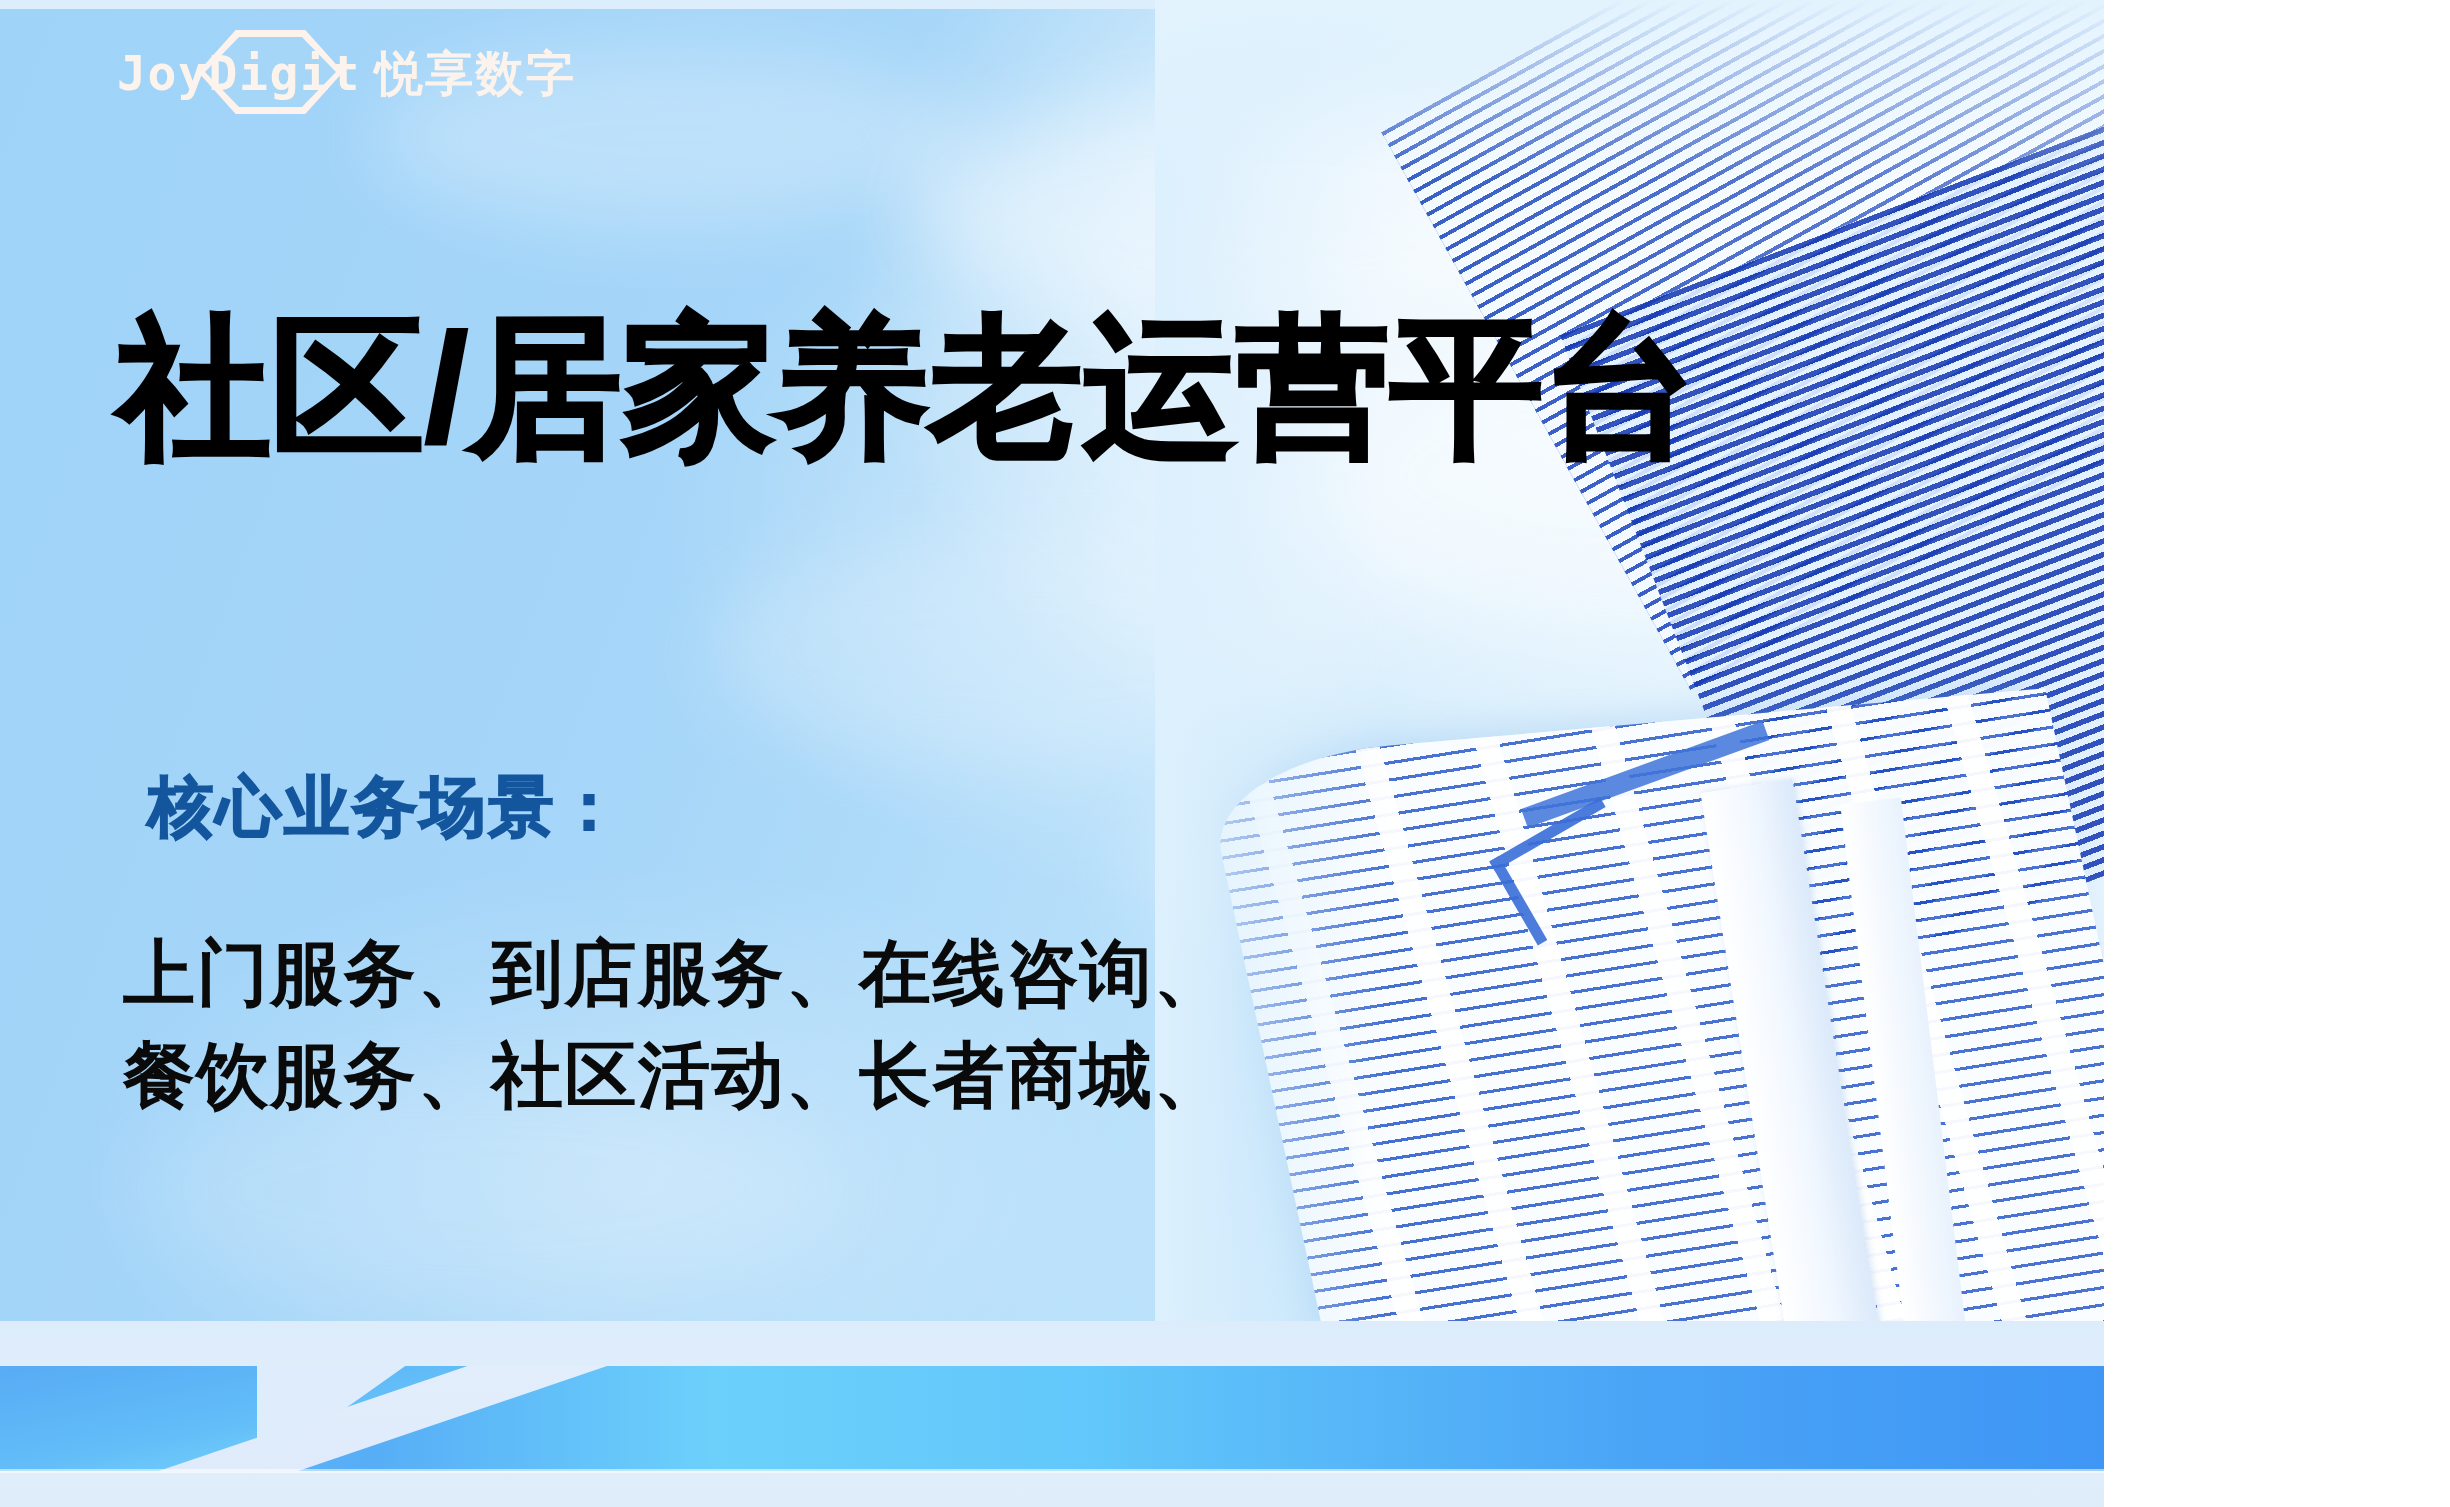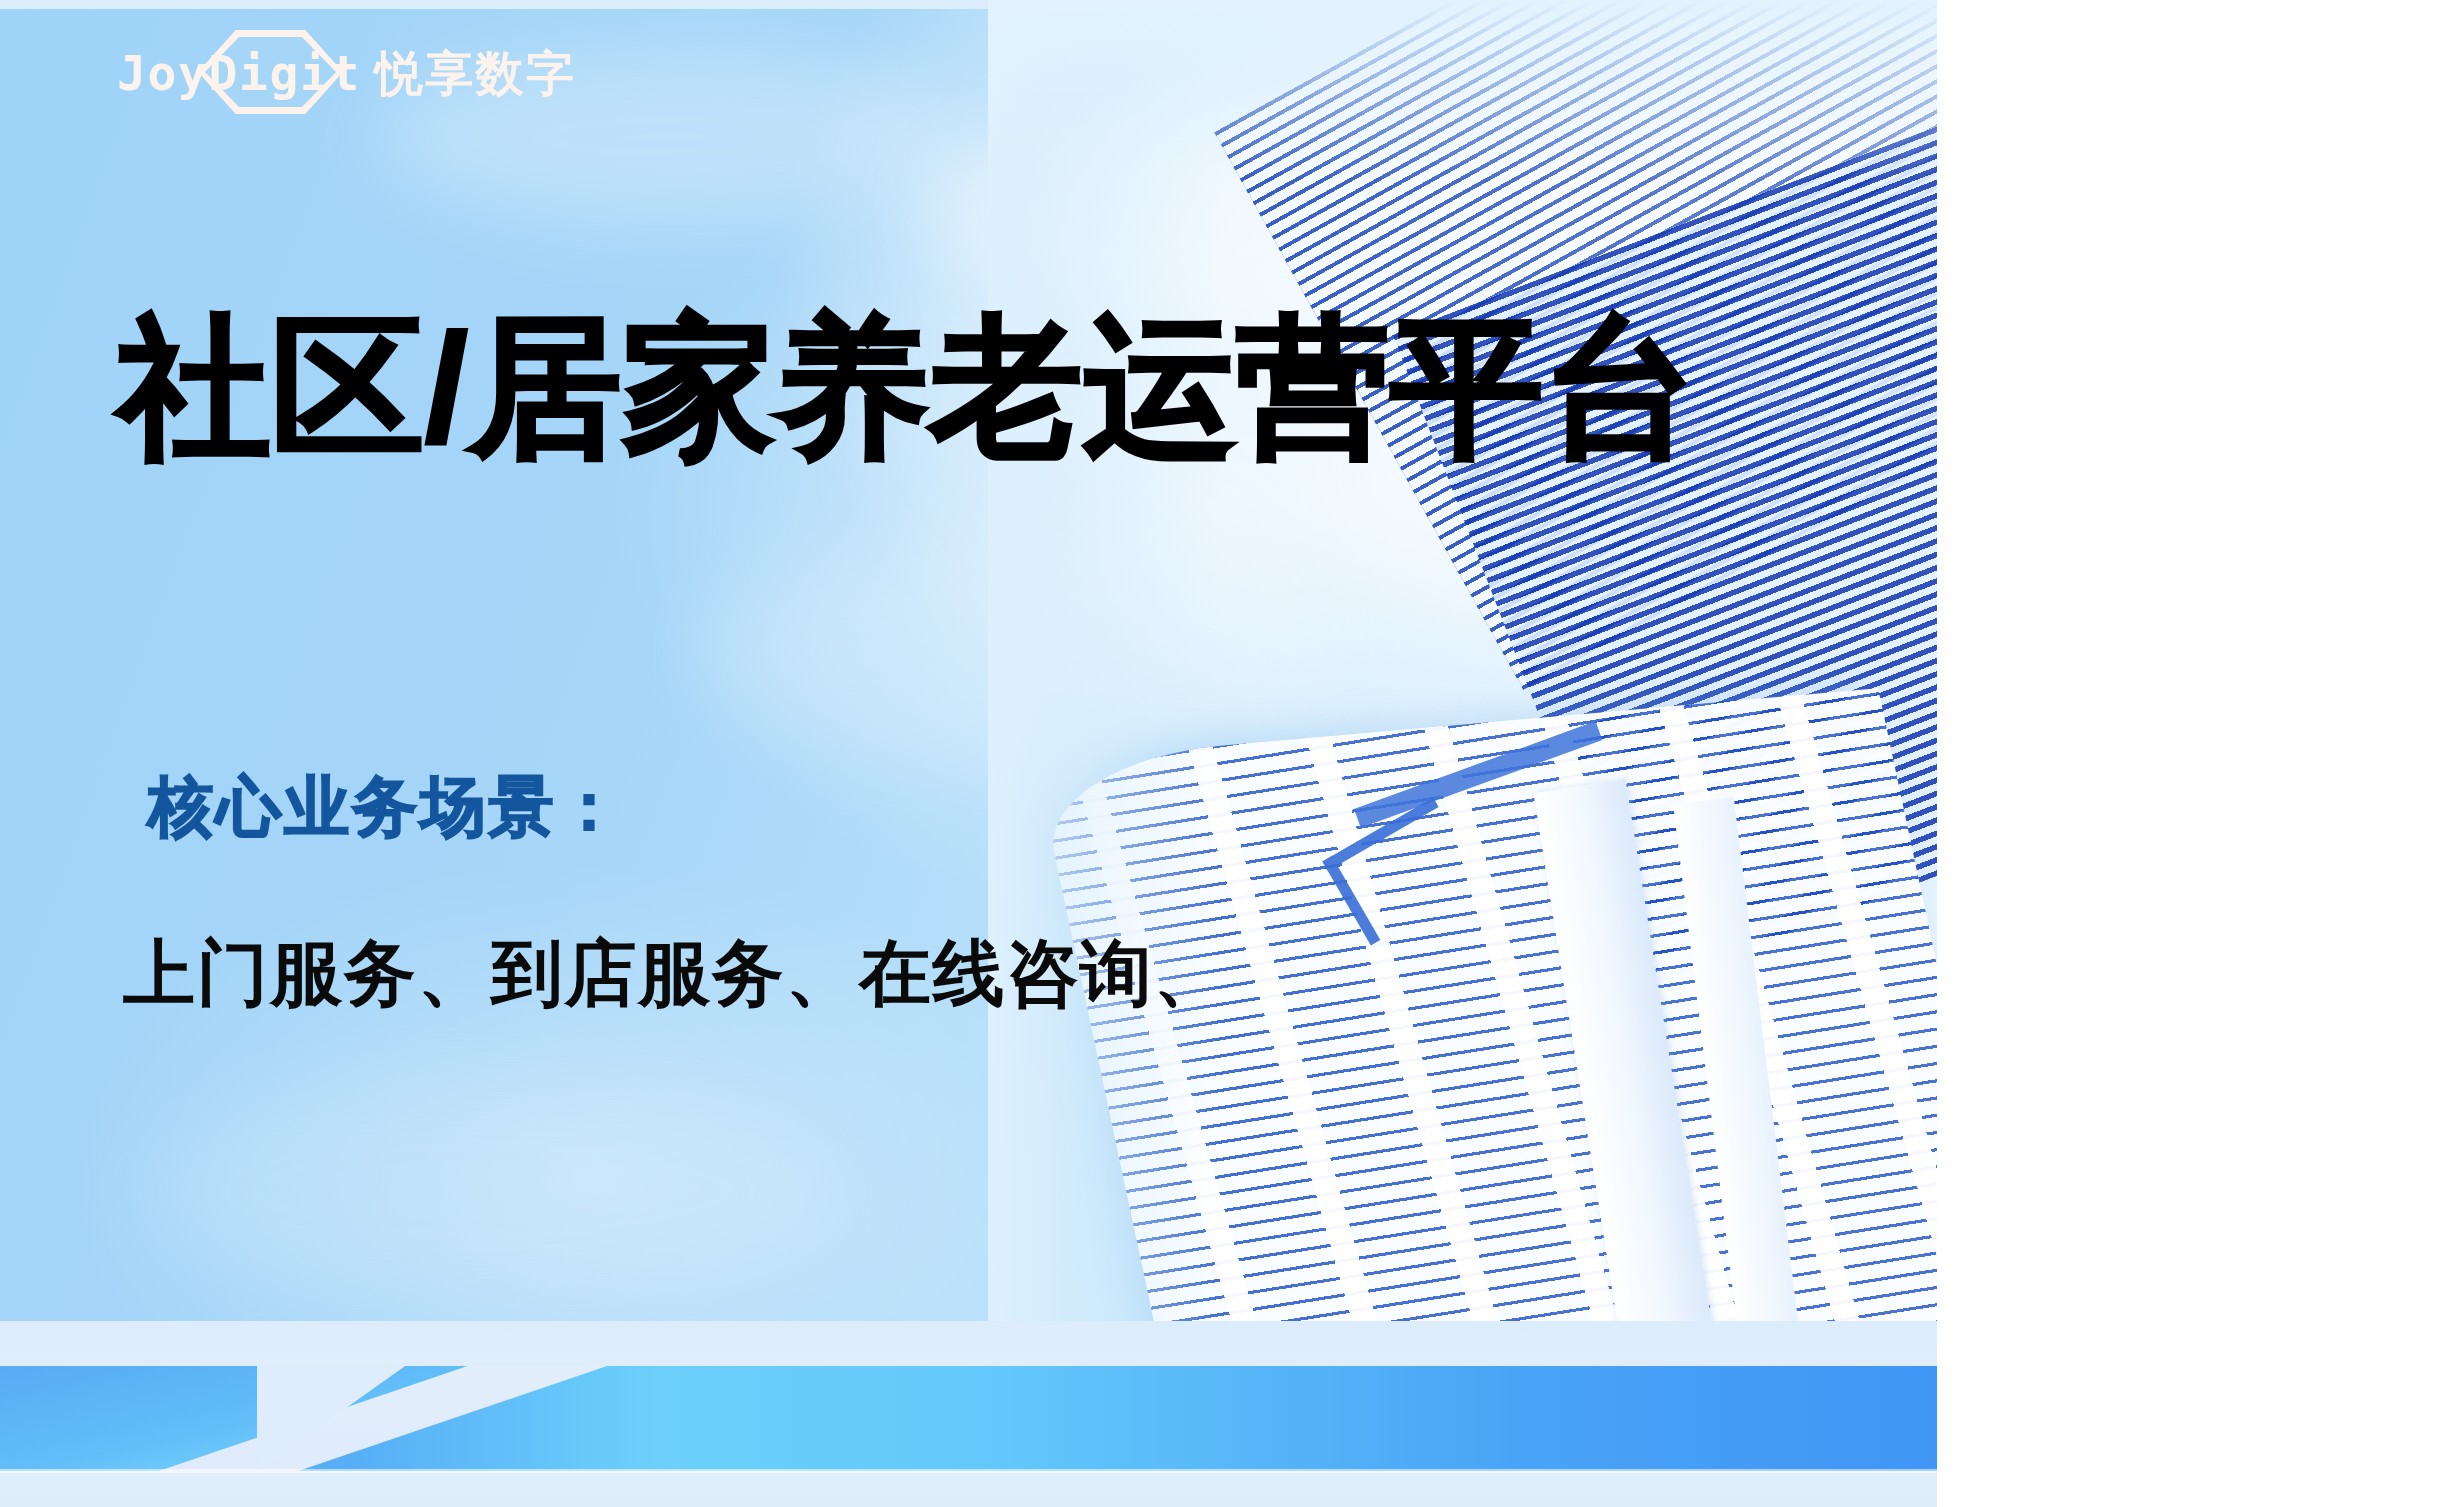--- a/index.html
+++ b/index.html
@@ -6,21 +6,21 @@
     margin: 0;
     padding: 0;
     background: #ffffff;
   }
   body {
     font-family: "Liberation Sans", "DejaVu Sans", sans-serif;
   }
 
   .slide {
     position: relative;
-    width: 1937px;
+    width: 2104px;
     height: 1508px;
     overflow: hidden;
     background: #a6d6f7;
   }
 
   
   .sky-base {
     position: absolute;
     inset: 0;
     background:
@@ -366,20 +366,21 @@
       <span class="logo-cn">悦享数字</span>
     </div>
   </div>
 
   <div class="headline">社区/居家养老运营平台</div>
 
   <div class="section-label">核心业务场景：</div>
 
   <div class="scenarios">
     <div>上门服务、到店服务、在线咨询、</div>
+    <div>餐饮服务、社区活动、长者商城、</div>
   </div>
 
   <div class="bottom-zone">
     <div class="bottom-bg"></div>
     <div class="bar-band"></div>
     <div class="bar-left-dark"></div>
     <div class="bar-slash"></div>
     <div class="bar-cut"></div>
     <div class="bar-underline"></div>
   </div>

